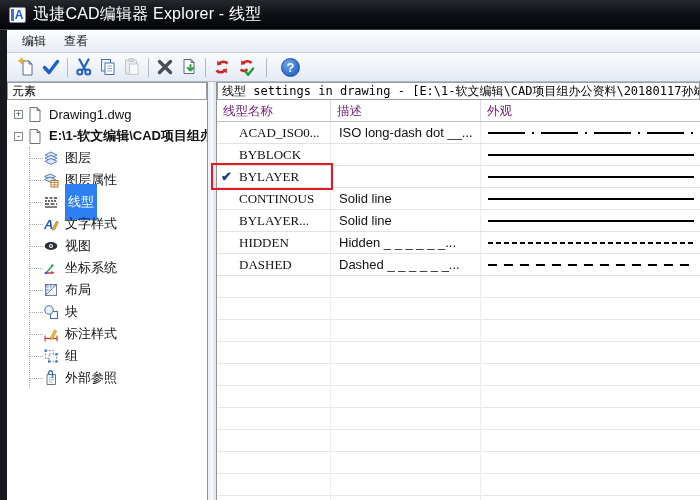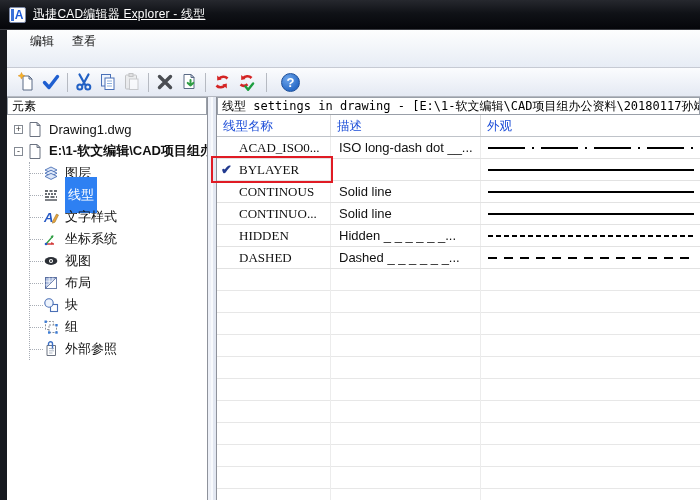--- a/index.html
+++ b/index.html
@@ -12,28 +12,28 @@
     height:30px; display:flex; align-items:center; gap:7px; padding-left:9px;
     background:linear-gradient(#26282e 0%, #101217 45%, #05060a 100%);
     border-bottom:1px solid #3a3c42;
   }
   .app-icon {
     width:17px; height:16px; background:#fdfdfd; border-radius:2px;
     border:1px solid #7d8aa8; position:relative; display:flex; align-items:center; justify-content:center;
     font-weight:bold; font-size:12px; color:#1d5bd8; line-height:1;
   }
   .app-icon::before { content:""; position:absolute; left:1px; top:1px; bottom:1px; width:3px; background:#3a70d8; }
-  .title-text { color:#fff; font-size:12px; letter-spacing:.2px;text-decoration:underline; }
+  .title-text { color:#fff; font-size:16px; letter-spacing:.2px; }
 
   
   .frame { position:absolute; left:0; right:0; top:30px; bottom:0; border-left:7px solid #17191f; box-shadow:inset 1px 0 0 #4a4d54; display:flex; flex-direction:column; background:#eef1f7; }
 
   
   .menubar {
-    height:38px; display:flex; align-items:flex-start; padding-left:14px;
+    height:23px; display:flex; align-items:flex-start; padding-left:6px;
     background:linear-gradient(#fdfefe, #e7ecf5);
     border-bottom:1px solid #c6cad3; font-size:12px; color:#111;
   }
   .menu-item { padding:3px 9px; cursor:default; }
 
   
   .toolbar {
     height:29px; display:flex; align-items:center; padding-left:8px;
     background:linear-gradient(#fbfcfe, #e4e9f3);
     border-bottom:1px solid #b4b8c1;
@@ -71,21 +71,21 @@
   .children { margin-left:22px; border-left:1px dotted #a8adb5; }
   .connector { width:13px; border-top:1px dotted #a8adb5; flex:none; }
   .ticon { width:17px; height:16px; margin-right:5px; flex:none; }
   .tlabel { white-space:nowrap; }
   .tlabel.bold { font-weight:bold; }
   .tlabel.selected { background:#2e80f2; color:#fff; padding:9px 3px; }
 
   
   .ltable { flex:1; display:flex; flex-direction:column; min-height:0; }
   .thead, .trowline { display:grid; grid-template-columns:114px 150px 1fr; height:22px; flex:none; }
-  .thead { font-size:12.5px; color:#1d4ed8; border-bottom:1px solid #bfc3c9; }
+  .thead { font-size:12.5px; color:#701a75; border-bottom:1px solid #bfc3c9; }
   .thead > div { padding:3px 0 0 6px; border-right:1px solid #dcdcdc; }
   .trowline { font-size:13px; color:#111; border-bottom:1px solid #e2e2e2; align-items:center; }
   .cell-name { position:relative; height:100%; display:flex; align-items:center; padding-left:22px; border-right:1px solid #ececec;font-family:Liberation Serif, serif; }
   .cell-desc { height:100%; display:flex; align-items:center; padding-left:8px; border-right:1px solid #ececec; white-space:nowrap; overflow:hidden; }
   .cell-line { height:100%; display:flex; align-items:center; padding:0 6px 0 7px; }
   .checkmark { position:absolute; left:4px; top:3px; color:#223a8f; font-size:13px; font-weight:bold; }
   .line { width:100%; height:2px; }
   .line[data-pattern="solid"] { background:#000; }
   .line[data-pattern="iso-long-dash-dot"] { background:repeating-linear-gradient(90deg,#000 0 37px,transparent 37px 44px,#000 44px 46px,transparent 46px 53px); }
   .line[data-pattern="dash-fine"] { background:repeating-linear-gradient(90deg,#000 0 5px,transparent 5px 8px); }
@@ -232,20 +232,34 @@
                     <g fill="#dde7f8" stroke="#4a6fb5" stroke-width=".9">
                       <path d="M2 5L8 2l6 3-6 3z"></path>
                       <path d="M2 8.2L8 5.2l6 3-6 3z"></path>
                       <path d="M2 11.4L8 8.4l6 3-6 3z"></path>
                     </g>
                   </svg>
               </span>
               <span class="tlabel">图层</span>
             </div>
 
+            <div class="trow">
+              <span class="connector"></span>
+              <span class="ticon">
+                <svg width="16" height="16" viewBox="0 0 16 16">
+                    <g fill="#dde7f8" stroke="#4a6fb5" stroke-width=".9">
+                      <path d="M1.5 4.5L7 2l5.5 2.5L7 7z"></path>
+                      <path d="M1.5 7.5L7 5l5.5 2.5L7 10z"></path>
+                    </g>
+                    <rect x="8" y="8.5" width="7" height="6.5" fill="#fff" stroke="#b86f2a"></rect>
+                    <path d="M8 10.5h7M8 12.8h7M11.5 8.5v6.5" stroke="#b86f2a" stroke-width=".7"></path>
+                  </svg>
+              </span>
+              <span class="tlabel">图层属性</span>
+            </div>
 
             <div class="trow">
               <span class="connector"></span>
               <span class="ticon">
                 <svg width="16" height="16" viewBox="0 0 16 16">
                     <g stroke="#3a3f46" stroke-width="1.3">
                       <path d="M2 4h12" stroke-dasharray="3 1.5"></path>
                       <path d="M2 7h12" stroke-dasharray="2 1"></path>
                       <path d="M2 10h12" stroke-dasharray="4 1.5"></path>
                       <path d="M2 13h12"></path>
@@ -263,65 +277,76 @@
                     <path d="M9.5 12.5L13.5 5l2 1-3.5 7.2-2.6 1z" fill="#e8a33d" stroke="#8a6a20" stroke-width=".5"></path>
                   </svg>
               </span>
               <span class="tlabel">文字样式</span>
             </div>
 
             <div class="trow">
               <span class="connector"></span>
               <span class="ticon">
                 <svg width="16" height="16" viewBox="0 0 16 16">
+                    <ellipse cx="8" cy="8" rx="6.3" ry="3.9" fill="#2b2f36"></ellipse>
+                    <circle cx="8" cy="8" r="2" fill="#fff"></circle>
+                    <circle cx="8" cy="8" r="1" fill="#2b2f36"></circle>
+                  </svg>
+              </span>
+              <span class="tlabel">视图</span>
+            </div>
+
+            <div class="trow">
+              <span class="connector"></span>
+              <span class="ticon">
+                <svg width="16" height="16" viewBox="0 0 16 16">
                     <path d="M3 13h8" stroke="#d03030" stroke-width="1.4"></path>
                     <path d="M11 13l-3-1.6v3.2z" fill="#d03030" transform="translate(3 0) scale(0.8) translate(-1.5 2.4)"></path>
                     <path d="M3 13L10 5" stroke="#2f9e44" stroke-width="1.4"></path>
                     <path d="M10.5 4.2l-3 .9 2.1 2.1z" fill="#2f9e44"></path>
                     <circle cx="3" cy="13" r="1.3" fill="#2458c5"></circle>
                   </svg>
               </span>
               <span class="tlabel">坐标系统</span>
             </div>
 
             <div class="trow">
               <span class="connector"></span>
               <span class="ticon">
                 <svg width="16" height="16" viewBox="0 0 16 16">
-                    <ellipse cx="8" cy="8" rx="6.3" ry="3.9" fill="#2b2f36"></ellipse>
-                    <circle cx="8" cy="8" r="2" fill="#fff"></circle>
-                    <circle cx="8" cy="8" r="1" fill="#2b2f36"></circle>
-                  </svg>
-              </span>
-              <span class="tlabel">视图</span>
-            </div>
-
-            <div class="trow">
-              <span class="connector"></span>
-              <span class="ticon">
-                <svg width="16" height="16" viewBox="0 0 16 16">
                     <rect x="2.5" y="2.5" width="11" height="11" fill="#aebee0" stroke="#5a6fa0"></rect>
                     <path d="M2.5 6.2h11M2.5 9.9h11M6.2 2.5v11M9.9 2.5v11" stroke="#fff" stroke-width=".8"></path>
                     <path d="M13.5 2.5v11h-11z" fill="#fff" stroke="#5a6fa0" stroke-width=".8"></path>
                   </svg>
               </span>
               <span class="tlabel">布局</span>
             </div>
 
             <div class="trow">
               <span class="connector"></span>
               <span class="ticon">
                 <svg width="16" height="16" viewBox="0 0 16 16">
                     <rect x="7.5" y="7.5" width="7" height="7" fill="#fff" stroke="#4a6fb5" stroke-width="1.1"></rect>
                     <circle cx="6" cy="6" r="4.2" fill="#eef4fd" stroke="#4a6fb5" stroke-width="1.1"></circle>
                   </svg>
               </span>
               <span class="tlabel">块</span>
             </div>
 
+            <div class="trow">
+              <span class="connector"></span>
+              <span class="ticon">
+                <svg width="16" height="16" viewBox="0 0 16 16">
+                    <path d="M2 12.5h12" stroke="#d03030" stroke-width="1.3"></path>
+                    <path d="M2 9.5v6M14 9.5v6" stroke="#d03030" stroke-width="1.1"></path>
+                    <path d="M7.5 11.5L11.5 4l2.2 1.1-3.7 7.4-2.8 1z" fill="#e8c23d" stroke="#9a7b1a" stroke-width=".5"></path>
+                  </svg>
+              </span>
+              <span class="tlabel">标注样式</span>
+            </div>
 
             <div class="trow">
               <span class="connector"></span>
               <span class="ticon">
                 <svg width="16" height="16" viewBox="0 0 16 16">
                     <rect x="2.5" y="2.5" width="8" height="8" fill="none" stroke="#8a8f98" stroke-dasharray="2 1.4"></rect>
                     <rect x="6" y="6" width="7.5" height="7.5" fill="#fff" stroke="#8a8f98" stroke-dasharray="2 1.4"></rect>
                     <g fill="#3b7bd4">
                       <rect x="1.5" y="1.5" width="2.4" height="2.4"></rect>
                       <rect x="12.3" y="5" width="2.4" height="2.4"></rect>
@@ -365,20 +390,30 @@
             <div class="cell-name">
                 <span class="checkmark"></span>
                 <span>ACAD_ISO0...</span>
               </div>
             <div class="cell-desc">ISO long-dash dot __...</div>
             <div class="cell-line">
                 <div class="line" data-pattern="iso-long-dash-dot"></div>
               </div>
           </div>
 
+          <div class="trowline">
+            <div class="cell-name">
+                <span class="checkmark"></span>
+                <span>BYBLOCK</span>
+              </div>
+            <div class="cell-desc"></div>
+            <div class="cell-line">
+                <div class="line" data-pattern="solid"></div>
+              </div>
+          </div>
 
           <div class="trowline">
             <div class="cell-name">
               <div class="annotation-box" style="border-color: rgb(224, 27, 36);"></div>
               <span class="checkmark">✔</span>
               <span>BYLAYER</span>
             </div>
             <div class="cell-desc"></div>
             <div class="cell-line">
                 <div class="line" data-pattern="solid"></div>
@@ -392,21 +427,21 @@
               </div>
             <div class="cell-desc">Solid line</div>
             <div class="cell-line">
                 <div class="line" data-pattern="solid"></div>
               </div>
           </div>
 
           <div class="trowline">
             <div class="cell-name">
                 <span class="checkmark"></span>
-                <span>CONTINUO...</span>
+                <span>BYLAYER...</span>
               </div>
             <div class="cell-desc">Solid line</div>
             <div class="cell-line">
                 <div class="line" data-pattern="solid"></div>
               </div>
           </div>
 
 
           <div class="trowline">
             <div class="cell-name">

